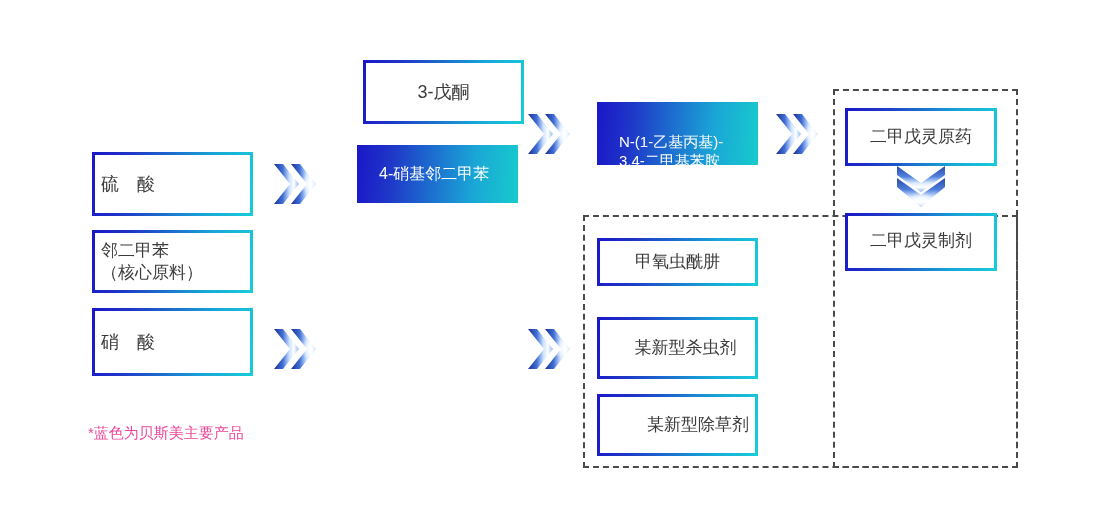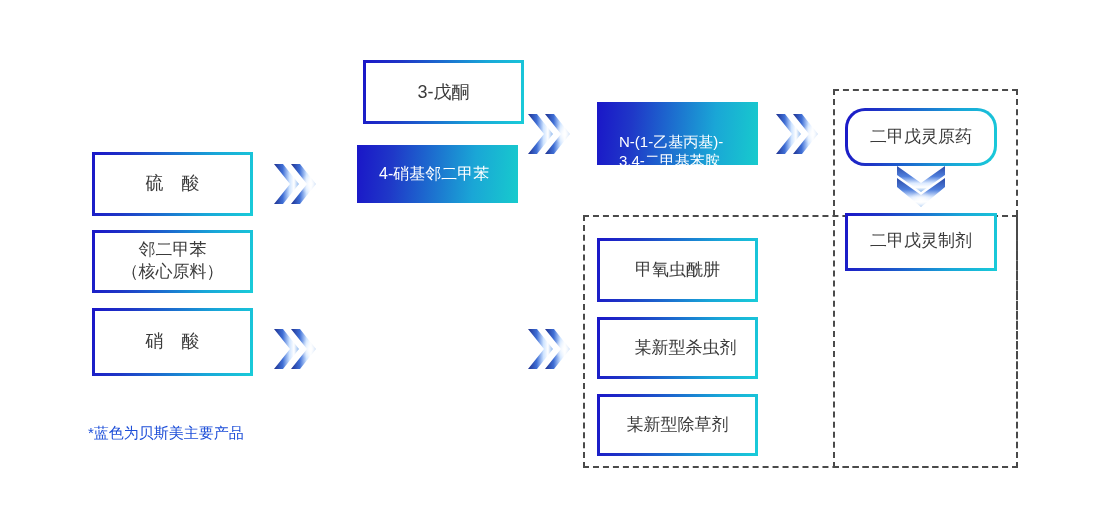--- a/index.html
+++ b/index.html
@@ -51,21 +51,21 @@
     padding: 0 6px;
     box-sizing: border-box;
   }
 
   
   .t-18 { font-size: 18px; }
   .t-17 { font-size: 17px; }
   .t-16 { font-size: 16px; }
   .t-15 { font-size: 15px; }
 
-  .lead-left .label { text-align: center; font-family: Liberation Mono, monospace; }
+  .lead-left .label { text-align: left; }
   .filled-left .label { text-align: left; padding-left: 22px; }
 
   
   .dash-frame {
     position: absolute;
     box-sizing: border-box;
     border: 2px dashed #4a4a4a;
     background: transparent;
   }
 
@@ -79,21 +79,21 @@
     position: absolute;
     width: 56px;
     height: 44px;
   }
 
   
   .footnotes {
     position: absolute;
     left: 88px;
     top: 420px;
-    color: #1d4ed8;
+    color: #ec4899;
     font-size: 15px;
     line-height: 1.75;
   }
   .footnotes div { white-space: nowrap; }
 </style>
 </head>
 <body>
 
 <div id="stage">
 
@@ -124,33 +124,33 @@
   </div>
 
 
   <div class="node box-filled t-15 filled-left" style="left:597px; top:102px; width:161px; height:63px;">
     <span class="label" style="text-align:left;margin-top:36px;">
       <span>N-(1-乙基丙基)-</span><br>
       <span>3,4-二甲基苯胺</span>
     </span>
   </div>
 
-  <div class="node box-outline t-17" style="left:597px; top:238px; width:161px; height:64px;">
+  <div class="node box-outline t-17" style="left:597px; top:238px; width:161px; height:48px;">
     <span class="label">甲氧虫酰肼</span>
   </div>
 
   <div class="node box-outline t-17" style="left:597px; top:317px; width:161px; height:62px;padding-left:16px;">
     <span class="label">某新型杀虫剂</span>
   </div>
 
-  <div class="node box-outline t-17" style="left:597px; top:394px; width:161px; height:62px;">
+  <div class="node box-outline t-17" style="left:597px; top:394px; width:161px; height:62px;text-align:right;">
     <span class="label">某新型除草剂</span>
   </div>
 
-  <div class="node box-outline t-17" style="left:845px; top:108px; width:152px; height:58px;border-radius:20px;">
+  <div class="node box-outline t-17" style="left:845px; top:108px; width:152px; height:58px;">
     <span class="label">二甲戊灵原药</span>
   </div>
 
   <div class="node box-outline t-17" style="left:845px; top:213px; width:152px; height:58px;font-family:Liberation Mono, monospace;">
     <span class="label">二甲戊灵制剂</span>
   </div>
 
   <div class="arrow-h" style="left:274px; top:158px;">
     <svg viewBox="0 0 46 52" width="46" height="52" xmlns="http://www.w3.org/2000/svg">
       <defs>

